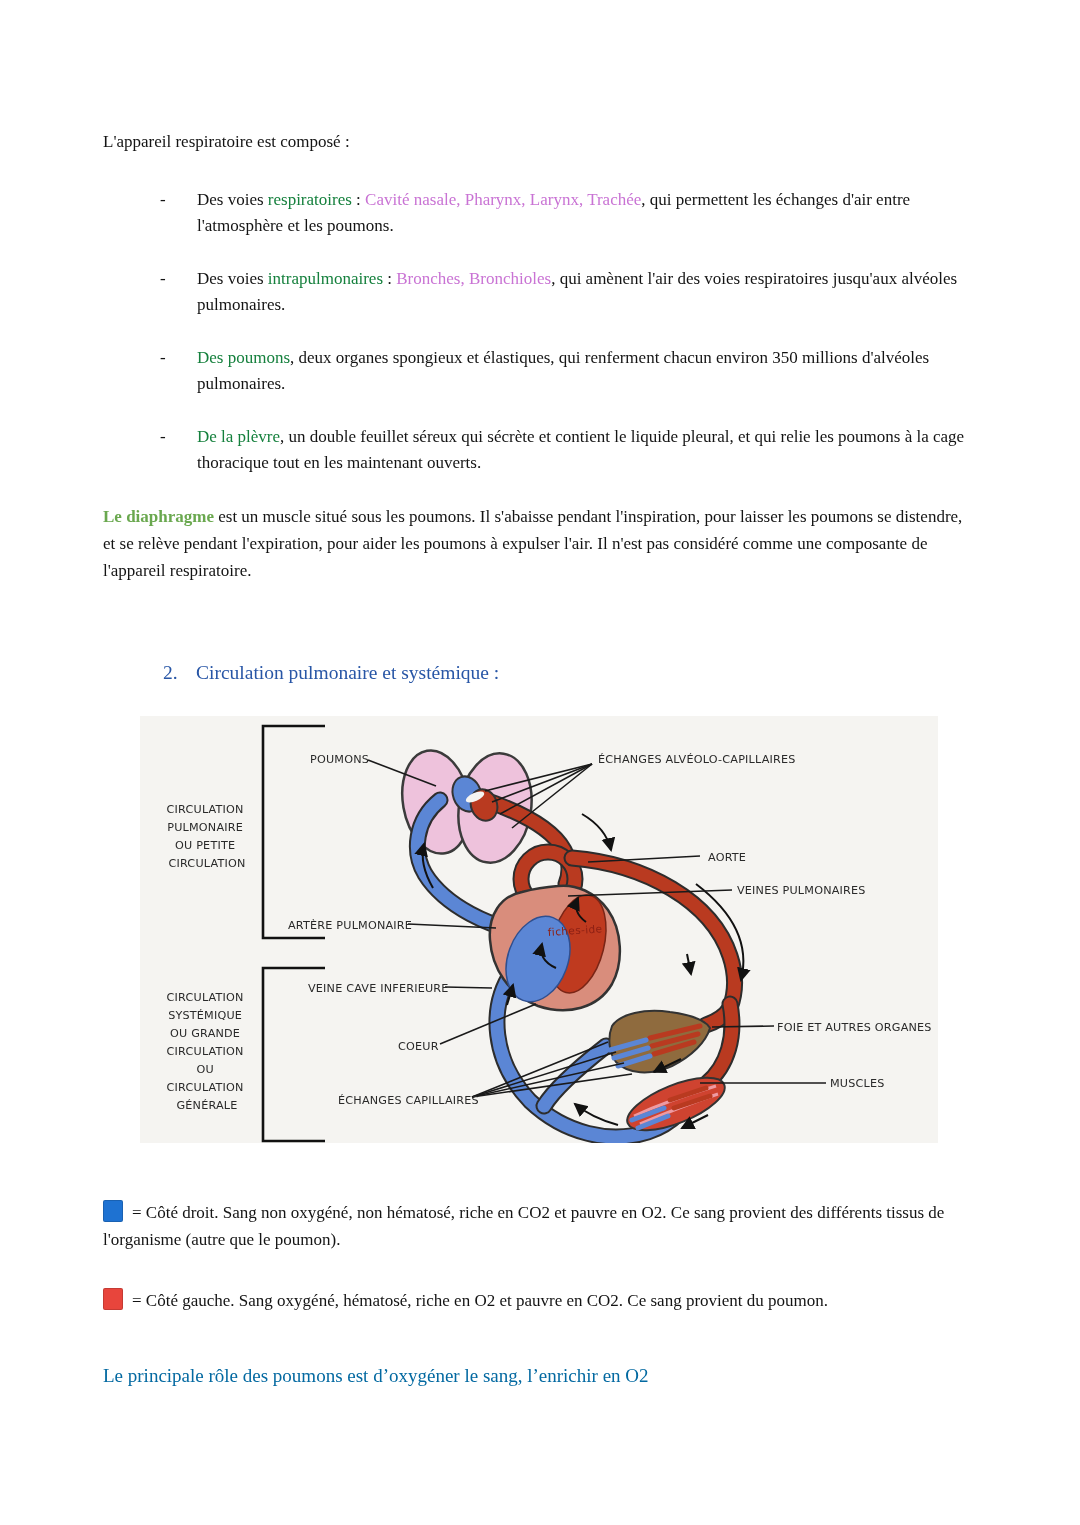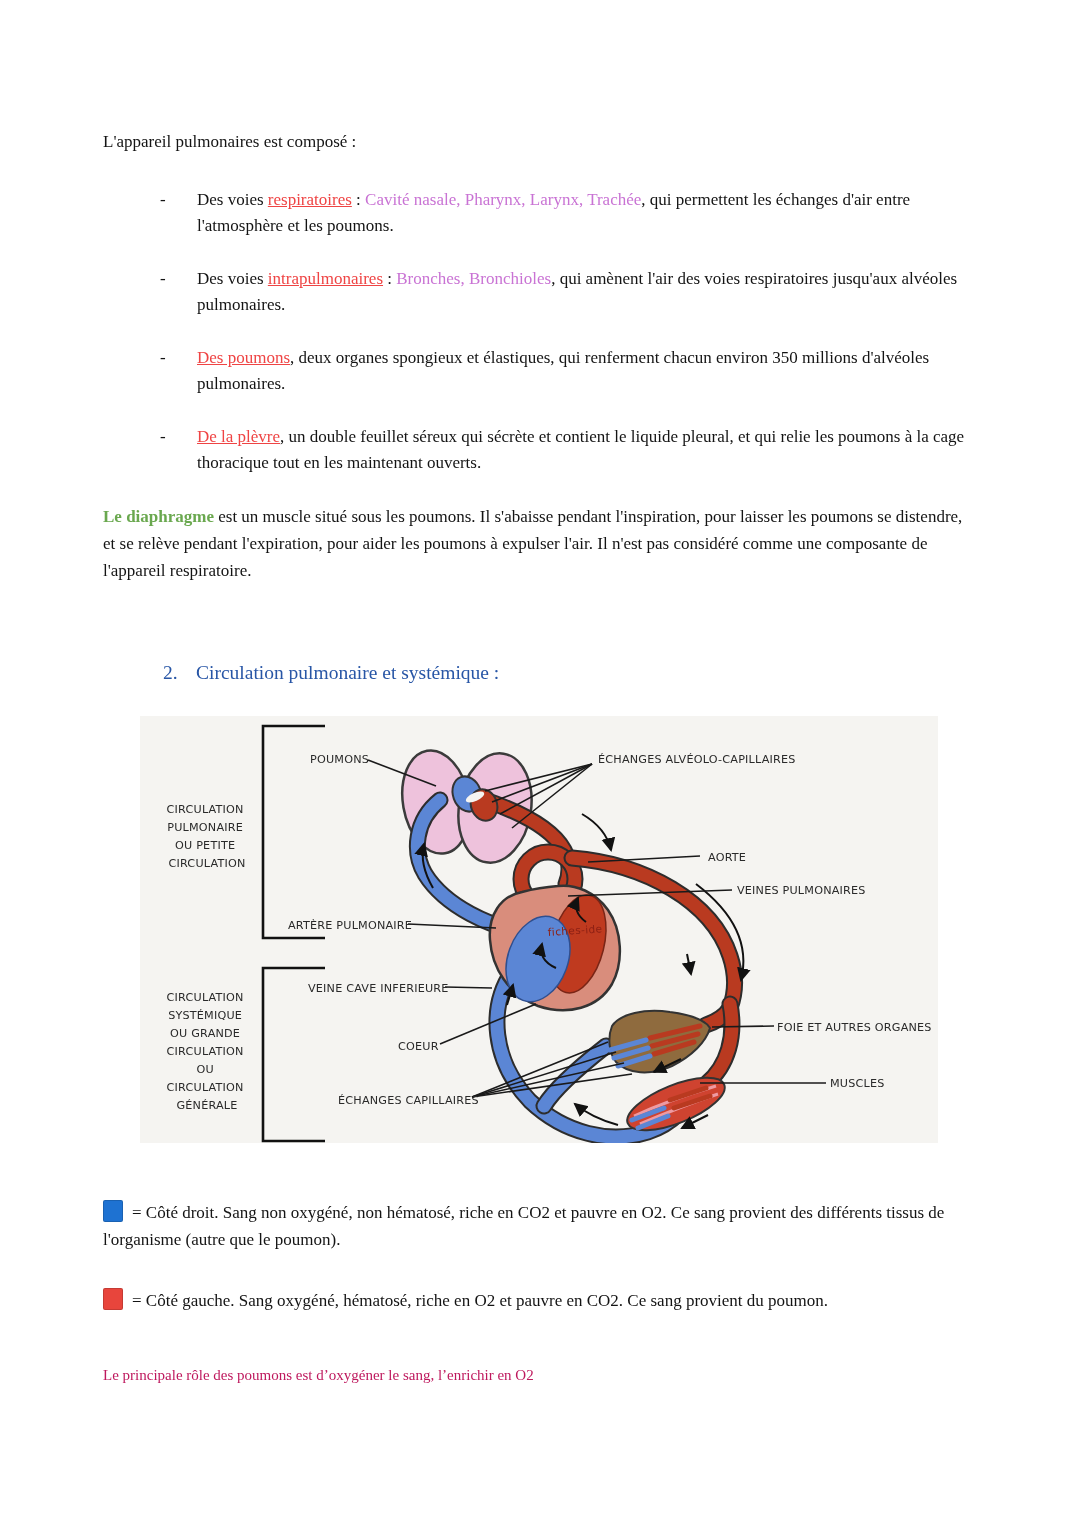--- a/index.html
+++ b/index.html
@@ -7,49 +7,49 @@
     width:1080px;height:1525px;overflow:hidden;background:#ffffff;
     font-family:"Liberation Serif", serif;color:#141414;
   }
   .page{padding:128px 103px 0 103px;}
   p{margin:0;}
   .intro{font-size:17px;line-height:27px;}
   .bullets{margin:32px 0 0 57px;}
   .bullet{display:flex;margin-bottom:27px;}
   .dash{flex:0 0 37px;font-size:17px;line-height:26px;}
   .bullet-text{width:782px;font-size:17px;line-height:26px;}
-  .blue{color:#ef4444;text-decoration:underline;}
+  .blue{color:#15803d;}
   .pink{color:#c973d4;margin-top:32px;}
   .green{color:#6aa84f;font-weight:bold;}
   .para{font-size:17px;line-height:27px;}
   .heading{display:flex;margin:76px 0 0 60px;color:#2856a6;font-size:19.5px;line-height:26px;}
   .heading .num{flex:0 0 33px;}
   .diagram-wrap{margin:30px 0 0 37px;width:798px;height:427px;background:#f5f4f1;}
   .legend{margin-top:56px;font-size:17px;line-height:27px;}
   .legend.second{margin-top:34px;}
   .sq{display:inline-block;width:18px;height:20px;border-radius:2px;margin-right:9px;vertical-align:-4px;border:1px solid rgba(0,0,0,0.15);}
-  .note{margin-top:48px;color:#be185d;font-size:15px;line-height:27px;}
+  .note{margin-top:48px;color:#0369a1;font-size:19px;line-height:27px;}
   
   svg text{font-family:"DejaVu Sans", sans-serif;font-size:11.2px;fill:#2a2a2a;letter-spacing:0.2px;}
   .vout{fill:none;stroke:#2d2d2d;stroke-width:17;stroke-linecap:round;}
   .vblue{fill:none;stroke:#5b86d5;stroke-width:13;stroke-linecap:round;}
   .vred{fill:none;stroke:#b93a20;stroke-width:13;stroke-linecap:round;}
   .capb{fill:none;stroke:#5b86d5;stroke-width:5;stroke-linecap:round;}
   .capr{fill:none;stroke:#b93a20;stroke-width:5;stroke-linecap:round;}
   .arrow{fill:none;stroke:#111111;stroke-width:2;}
   .leader{fill:none;stroke:#1a1a1a;stroke-width:1.6;}
   .bracket{fill:none;stroke:#111111;stroke-width:2.6;}
   .wm{font-size:10.5px;fill:#8d2014;letter-spacing:0.4px;}
 </style>
 </head>
 <body>
 
 <div class="page">
 
-  <p class="intro">L'appareil pulmonaires est composé :</p>
+  <p class="intro">L'appareil respiratoire est composé :</p>
 
   <div class="bullets">
 
     <div class="bullet">
       <span class="dash">-</span>
       <p class="bullet-text"><span>Des voies </span><span class="blue">respiratoires</span><span> : </span><span class="pink">Cavité nasale, Pharynx, Larynx, Trachée</span><span>, qui permettent les échanges d'air entre l'atmosphère et les poumons.</span></p>
     </div>
 
     <div class="bullet">
       <span class="dash">-</span>

